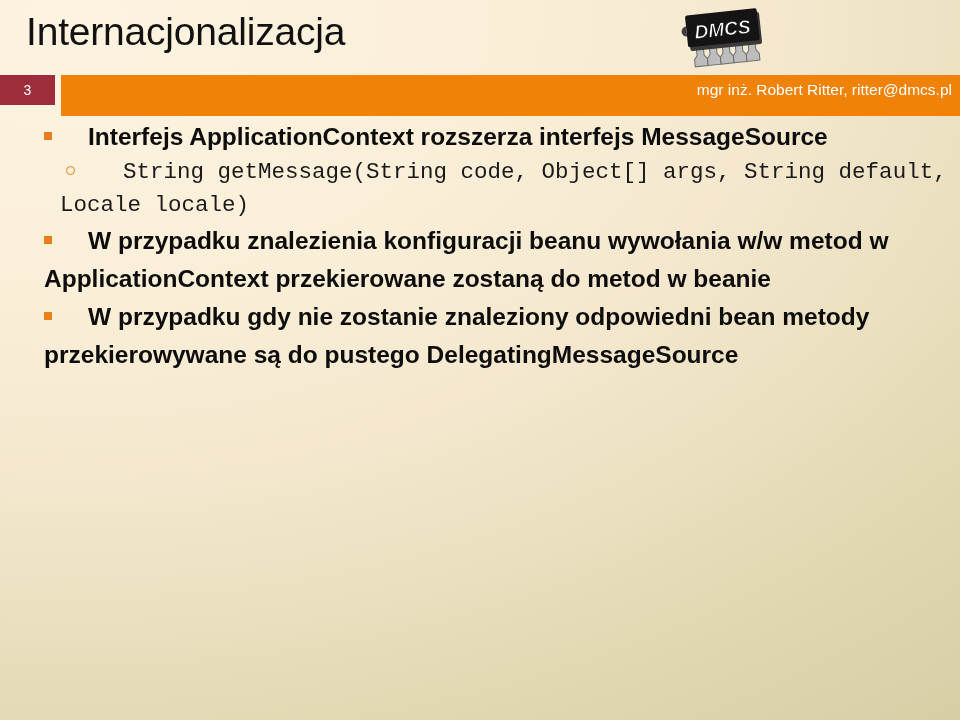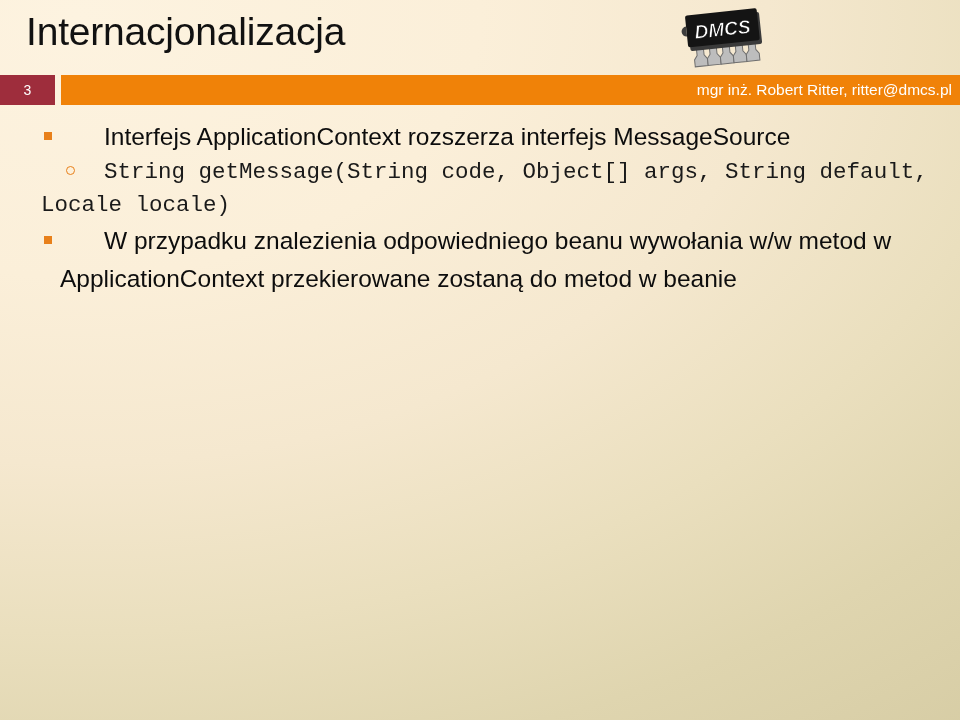--- a/index.html
+++ b/index.html
@@ -78,21 +78,21 @@
     color: #FFFFFF;
     font-size: 14px;
     line-height: 30px;
     text-align: center;
   }
   .orange-bar {
     position: absolute;
     left: 61px;
     top: 0;
     width: 899px;
-    height: 30px;
+    height: 41px;
     background: #F08208;
   }
   .author {
     position: absolute;
     right: 8px;
     top: 0;
     height: 30px;
     line-height: 30px;
     color: #FFFFFF;
     font-size: 15.5px;
@@ -109,43 +109,43 @@
 
   .blk {
     position: relative;
     color: #0D0D0D;
   }
 
   
   .lvl1 {
     font-size: 24.5px;
     line-height: 38px;
-    padding-left: 60px;
+    padding-left: 44px;
     padding-right: 12px;
-    font-weight: 400;
+    font-weight: 700;
   }
   .lvl1 .marker {
     position: absolute;
     left: 44px;
     top: 14px;
     width: 8px;
     height: 8px;
     background: #E8801A;
   }
   .lvl1 .txt {
     display: block;
     text-indent: 44px;
   }
 
   
   .lvl2 {
     font-family: "Liberation Mono", "DejaVu Sans Mono", monospace;
     font-size: 22.5px;
     line-height: 33px;
-    padding-left: 41px;
+    padding-left: 60px;
     padding-right: 6px;
     color: #1A1A1A;
   }
   .lvl2 .marker {
     position: absolute;
     left: 66px;
     top: 10px;
     width: 9px;
     height: 9px;
     border: 1.4px solid #E8801A;
@@ -208,18 +208,22 @@
     <div class="blk lvl2">
       <span class="marker"></span>
       <span class="txt">String getMessage(String code, Object[] args, String default, Locale locale)</span>
     </div>
 
 
 
 
     <div class="blk lvl1">
       <span class="marker"></span>
-      <span class="txt">W przypadku znalezienia odpowiedniego beanu wywołania w/w metod w ApplicationContext przekierowane zostaną do metod w beanie</span>
-    </div>
-
+      <span class="txt">W przypadku znalezienia konfiguracji beanu wywołania w/w metod w ApplicationContext przekierowane zostaną do metod w beanie</span>
+    </div>
+
+    <div class="blk lvl1">
+      <span class="marker"></span>
+      <span class="txt">W przypadku gdy nie zostanie znaleziony odpowiedni bean metody przekierowywane są do pustego DelegatingMessageSource</span>
+    </div>
 
   </div>
 </div>
 
 </body></html>

